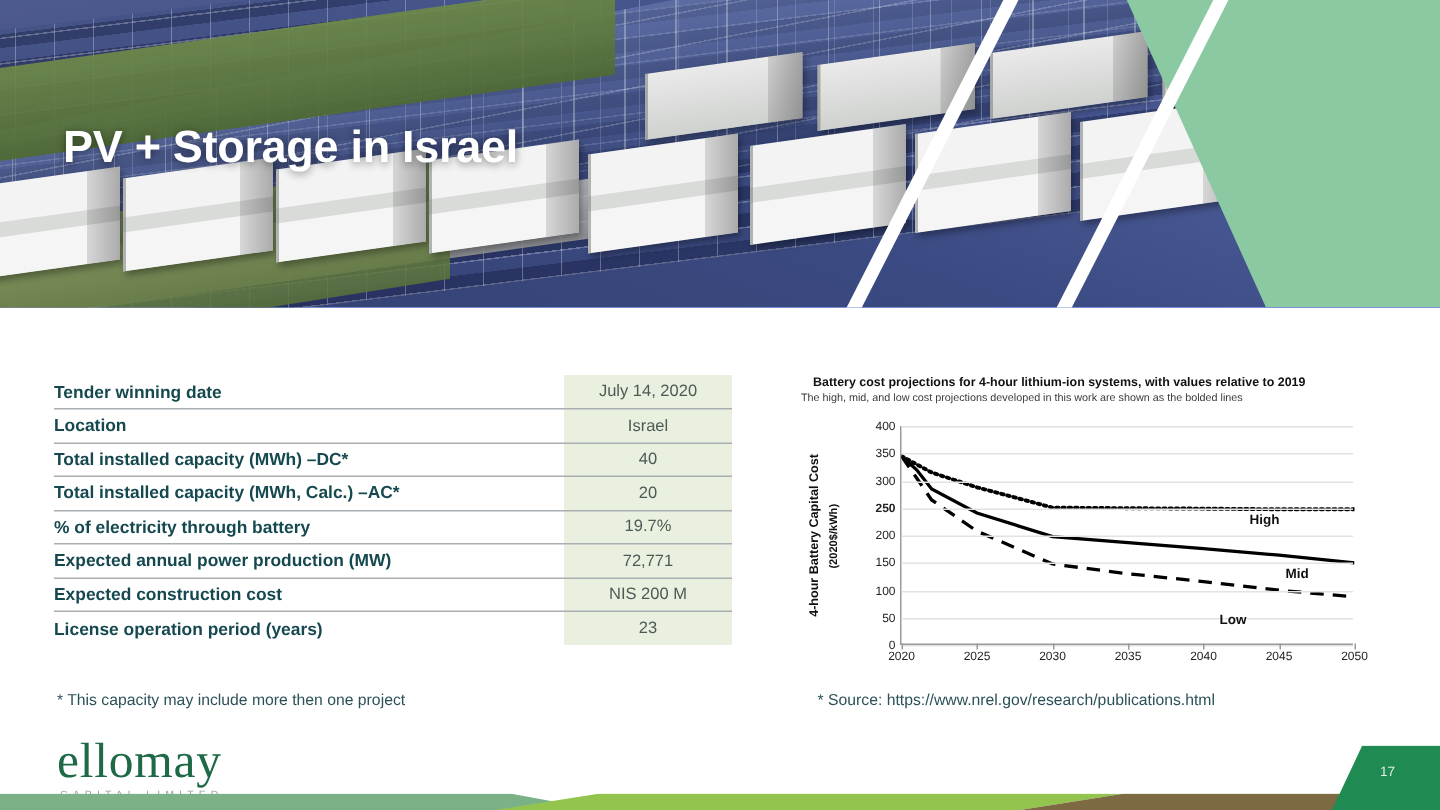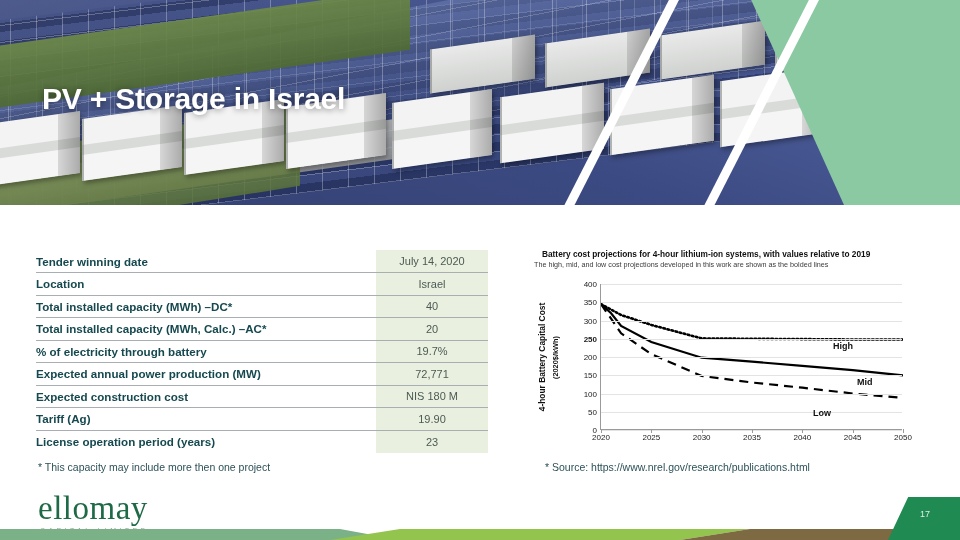--- a/index.html
+++ b/index.html
@@ -265,25 +265,21 @@
       <tr class="spec-row">
         <td class="lbl">% of electricity through battery</td>
         <td class="val">19.7%</td>
       </tr>
       <tr class="spec-row">
         <td class="lbl">Expected annual power production (MW)</td>
         <td class="val">72,771</td>
       </tr>
       <tr class="spec-row">
         <td class="lbl">Expected construction cost</td>
-        <td class="val">NIS 180 M</td>
-      </tr>
-      <tr class="spec-row">
-        <td class="lbl">Tariff (Ag)</td>
-        <td class="val">19.90</td>
+        <td class="val">NIS 200 M</td>
       </tr>
       <tr class="spec-row">
         <td class="lbl">License operation period (years)</td>
         <td class="val">23</td>
       </tr>
     </tbody>
   </table>
 
   <div class="footnote-left">* This capacity may include more then one project</div>
   <div class="footnote-right">* Source: https://www.nrel.gov/research/publications.html</div>

